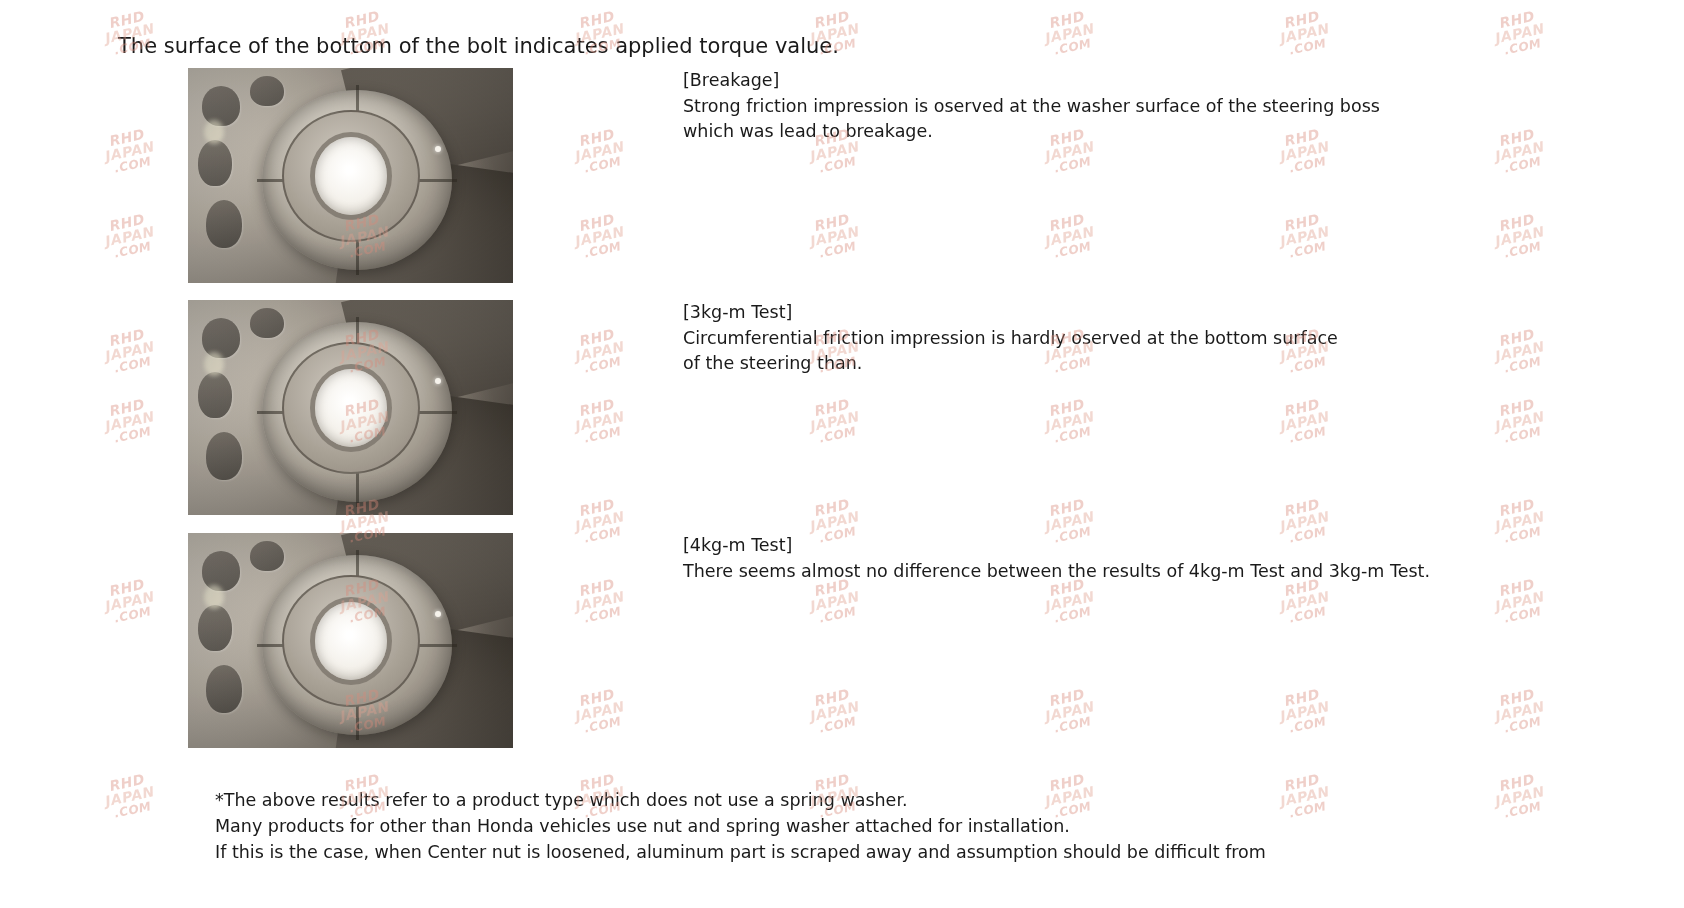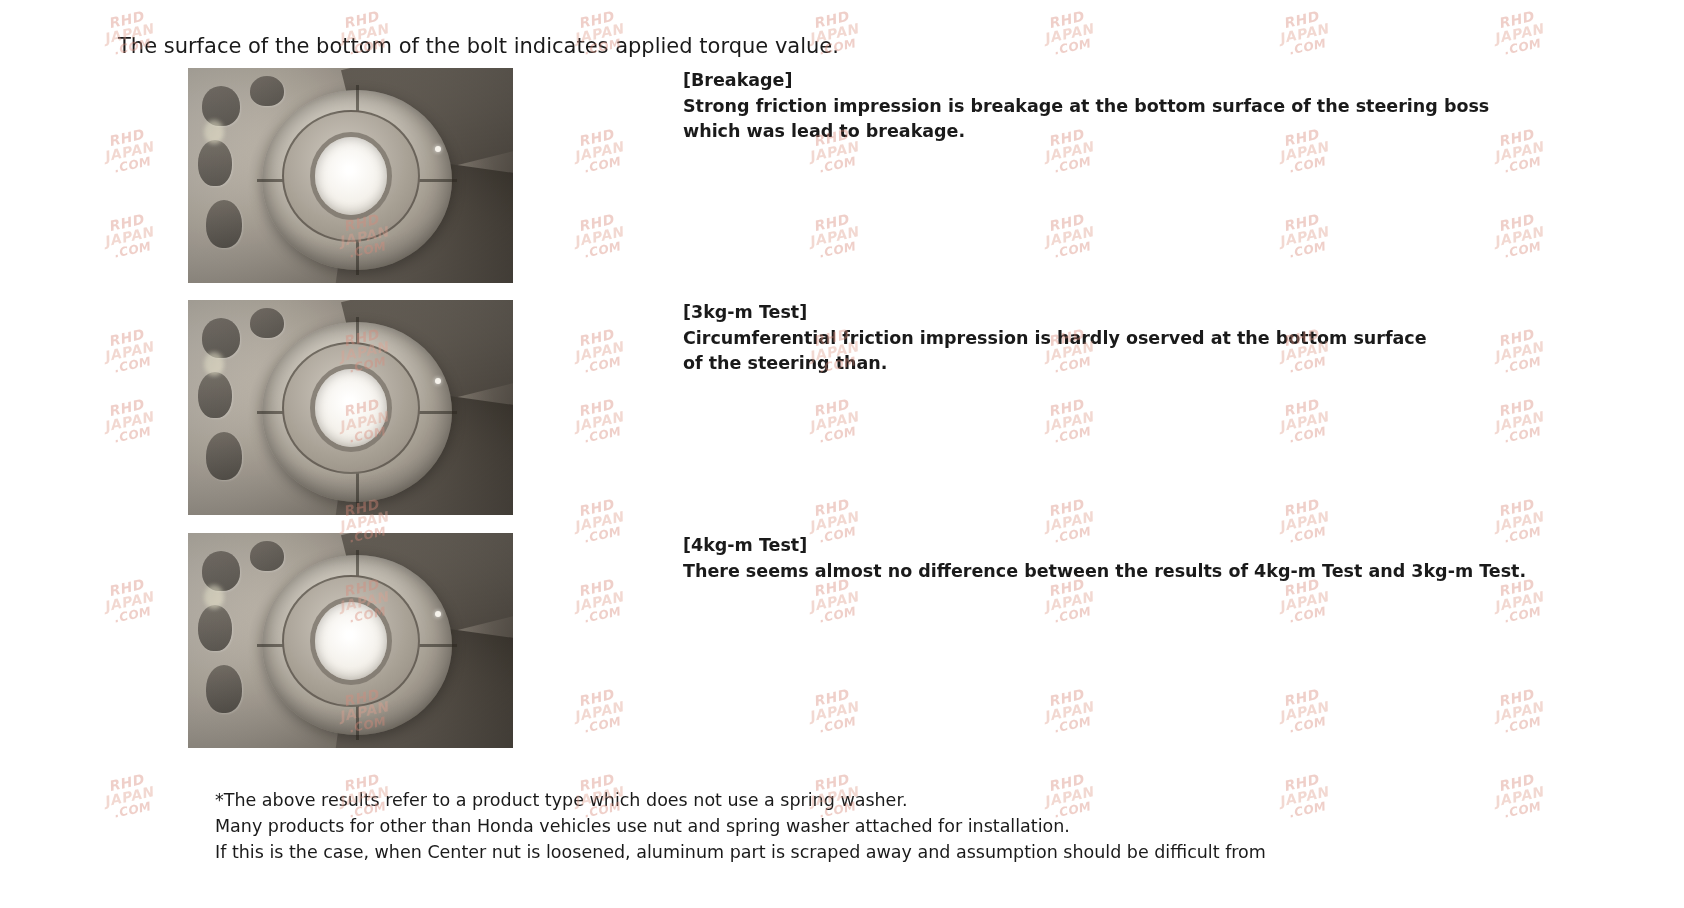--- a/index.html
+++ b/index.html
@@ -176,21 +176,20 @@
     background: radial-gradient(ellipse 78% 82% at 50% 48%, rgba(0,0,0,0) 40%, rgba(0,0,0,0.30) 100%);
   }
 
   .caption {
     position: absolute;
     left: 495px;
     top: 0;
     font-size: 17.5px;
     line-height: 1.47;
     white-space: nowrap;
-    font-weight: bold;
   }
   .caption .hdr { display: block; }
   .caption .ln  { display: block; }
 
   #footnote {
     position: absolute;
     left: 215px;
     top: 788px;
     font-size: 17.5px;
     line-height: 1.48;
@@ -523,21 +522,21 @@
           <div class="slot h"></div>
         </div>
         <div class="boss-ring"></div>
         <div class="spline"></div>
         <div class="dot"></div>
         <div class="vignette"></div>
       </div>
     </div>
     <div class="caption">
       <span class="hdr">[Breakage]</span>
-      <span class="ln">Strong friction impression is breakage at the bottom surface of the steering boss</span>
+      <span class="ln">Strong friction impression is oserved at the washer surface of the steering boss</span>
       <span class="ln">which was lead to breakage.</span>
     </div>
   </div>
 
   <div class="row" style="top:300px;">
     <div class="photo">
       <div class="inner">
         <div class="wedge"></div>
         <div class="wedge2"></div>
         <div class="pocket p1"></div>

